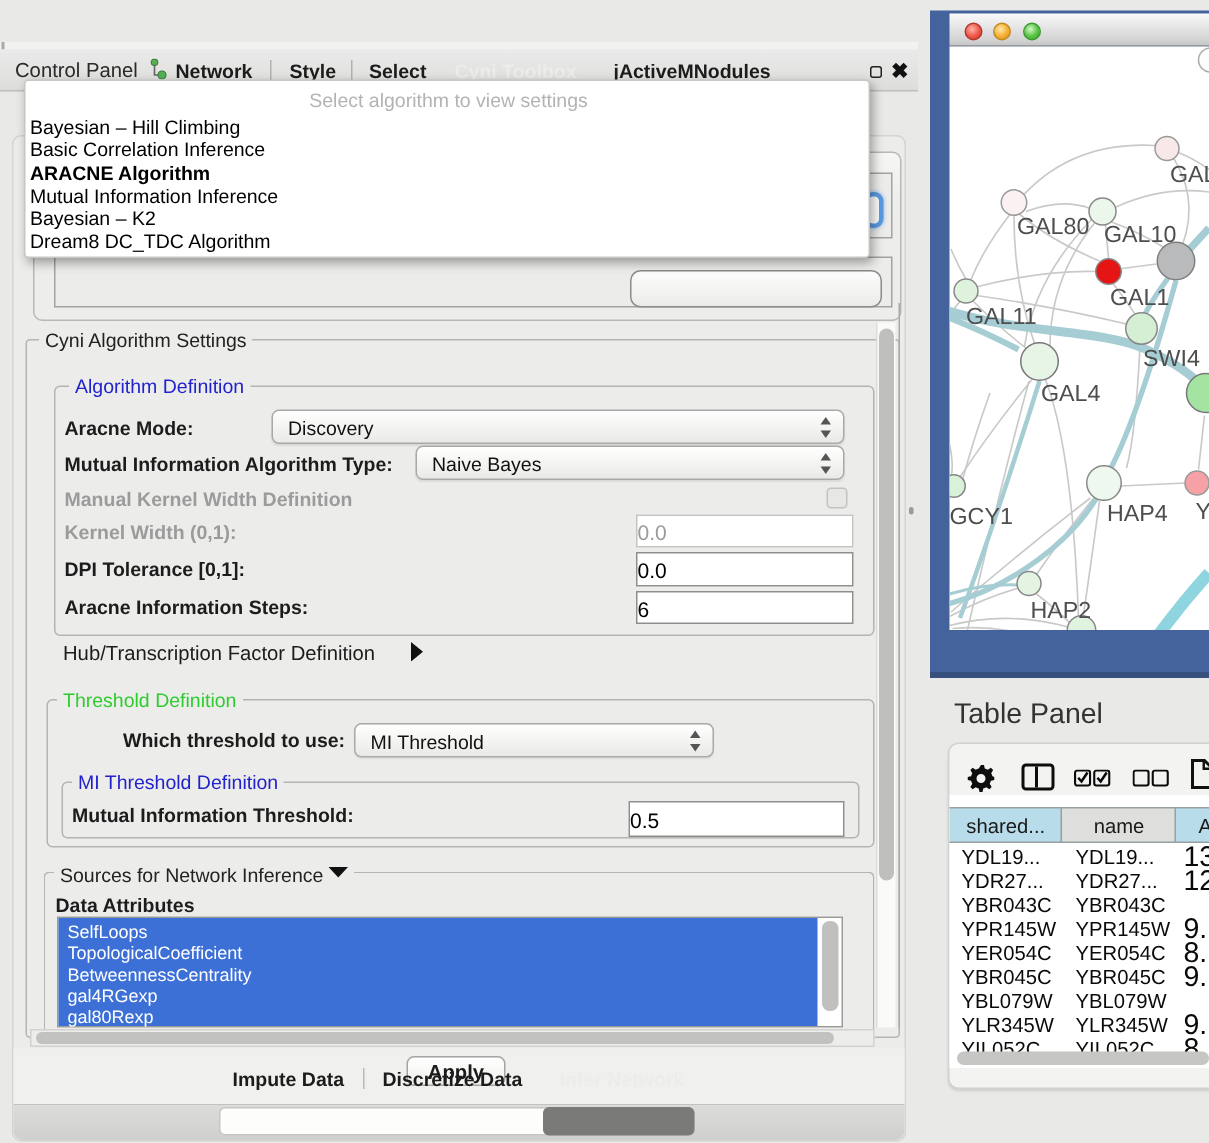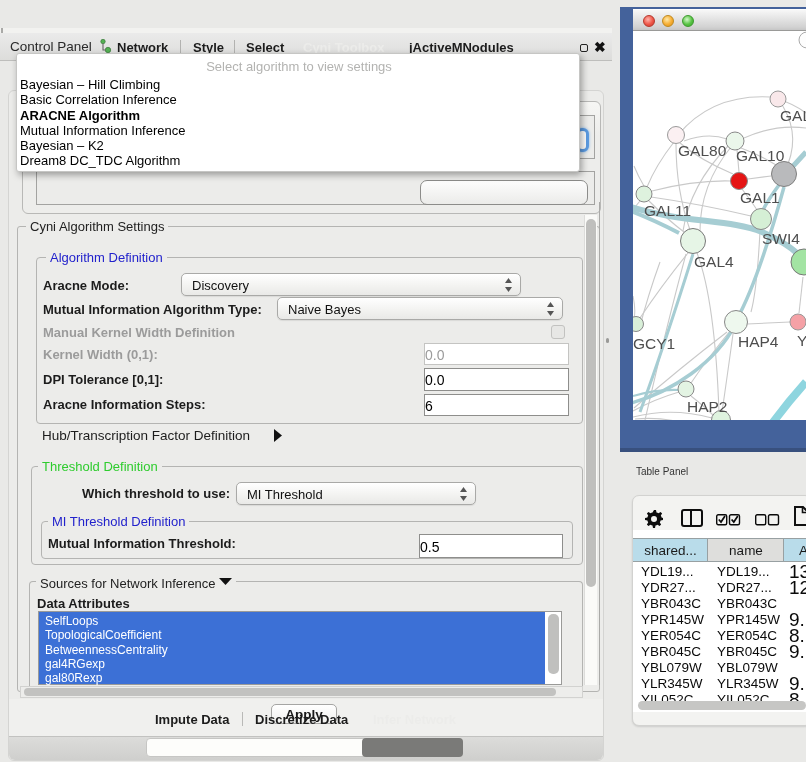--- a/index.html
+++ b/index.html
@@ -42,21 +42,21 @@
   <div class="abs" style="left:576px;top:100px;width:13px;height:24px;border:3px solid #5b9ae0;border-radius:6px;background:#fdfdfd;box-shadow:0 0 3px #7db4ec"></div>
   <div class="abs" style="left:36px;top:143px;width:559px;height:34px;border:1px solid #a3a3a1;background:#ececea"></div>
   <div class="abs" style="left:420px;top:152px;width:168px;height:25px;border:1px solid #8c8c8a;border-radius:7px;background:linear-gradient(#fdfdfd,#ebebe9)"></div>
 
   <div class="gbox" style="left:17px;top:198px;width:583px;height:466px;border-radius:3px"></div>
   <div class="gtitle" style="left:26px;top:191px;color:#222">Cyni Algorithm Settings</div>
 
   <div class="gbox" style="left:36px;top:229px;width:547px;height:167px"></div>
   <div class="gtitle" style="left:46px;top:222px;color:#2222cc">Algorithm Definition</div>
   <div class="abs lbl b" style="left:43px;top:250px">Aracne Mode:</div>
-  <div class="combo" style="left:181px;top:245px;width:340px">
+  <div class="combo" style="left:181px;top:245px;width:382px">
       <span class="ct">Discovery</span>
       <svg class="arr" viewBox="0 0 9 16">
         <path d="M4.5 1 L8 6 L1 6 Z" fill="#555"></path>
         <path d="M4.5 15 L8 10 L1 10 Z" fill="#555"></path>
       </svg>
     </div>
   <div class="abs lbl b" style="left:43px;top:274px">Mutual Information Algorithm Type:</div>
   <div class="combo" style="left:277px;top:269px;width:286px">
       <span class="ct">Naive Bayes</span>
       <svg class="arr" viewBox="0 0 9 16">
@@ -227,21 +227,21 @@
   <text x="694" y="267">GAL4</text>
   <text x="633" y="349">GCY1</text>
   <text x="738" y="347">HAP4</text>
   <text x="797" y="346">YJ</text>
   <text x="687" y="412">HAP2</text>
 </g>
 </svg>
 </div>
 
 <div class="abs" style="left:620px;top:452px;width:186px;height:310px;background:#e9e9e7"></div>
-<div class="abs" style="left:636px;top:466px;font-size:10px;color:#333">Table Panel</div>
+<div class="abs" style="left:636px;top:466px;font-size:19px;color:#333">Table Panel</div>
 <div class="abs" style="left:632px;top:495px;width:180px;height:231px;background:#f3f3f1;border:1px solid #d2d2d0;border-radius:7px;box-shadow:0 1px 2px rgba(0,0,0,0.12)"></div>
 
 <div class="abs" style="left:645px;top:510px"><svg width="18" height="18" viewBox="0 0 18 18">
       <path fill="#0d0d0d" d="M9 0 L11 0 L11.5 2.4 a6.8 6.8 0 0 1 2 .8 L15.6 1.9 L17.1 3.4 L15.8 5.5 a6.8 6.8 0 0 1 .8 2 L18 8 L18 10 L15.6 10.5 a6.8 6.8 0 0 1 -.8 2 L16.1 14.6 L14.6 16.1 L12.5 14.8 a6.8 6.8 0 0 1 -2 .8 L10 18 L8 18 L7.5 15.6 a6.8 6.8 0 0 1 -2 -.8 L3.4 16.1 L1.9 14.6 L3.2 12.5 a6.8 6.8 0 0 1 -.8 -2 L0 10 L0 8 L2.4 7.5 a6.8 6.8 0 0 1 .8 -2 L1.9 3.4 L3.4 1.9 L5.5 3.2 a6.8 6.8 0 0 1 2 -.8 Z M9 6 a3 3 0 1 0 0 6 a3 3 0 1 0 0 -6"></path>
     </svg></div>
 <div class="abs" style="left:681px;top:509px;width:22px;height:18px;border:2.4px solid #0d0d0d;border-radius:3px"></div>
 <div class="abs" style="left:690px;top:511px;width:2.4px;height:14px;background:#0d0d0d"></div>
 <div class="abs" style="left:716px;top:512px"><svg width="25" height="12" viewBox="0 0 25 12">
       <g fill="none" stroke="#0a0a0a" stroke-width="1.4">
         <rect x="0.7" y="0.7" width="10" height="10" rx="1.5"></rect>

